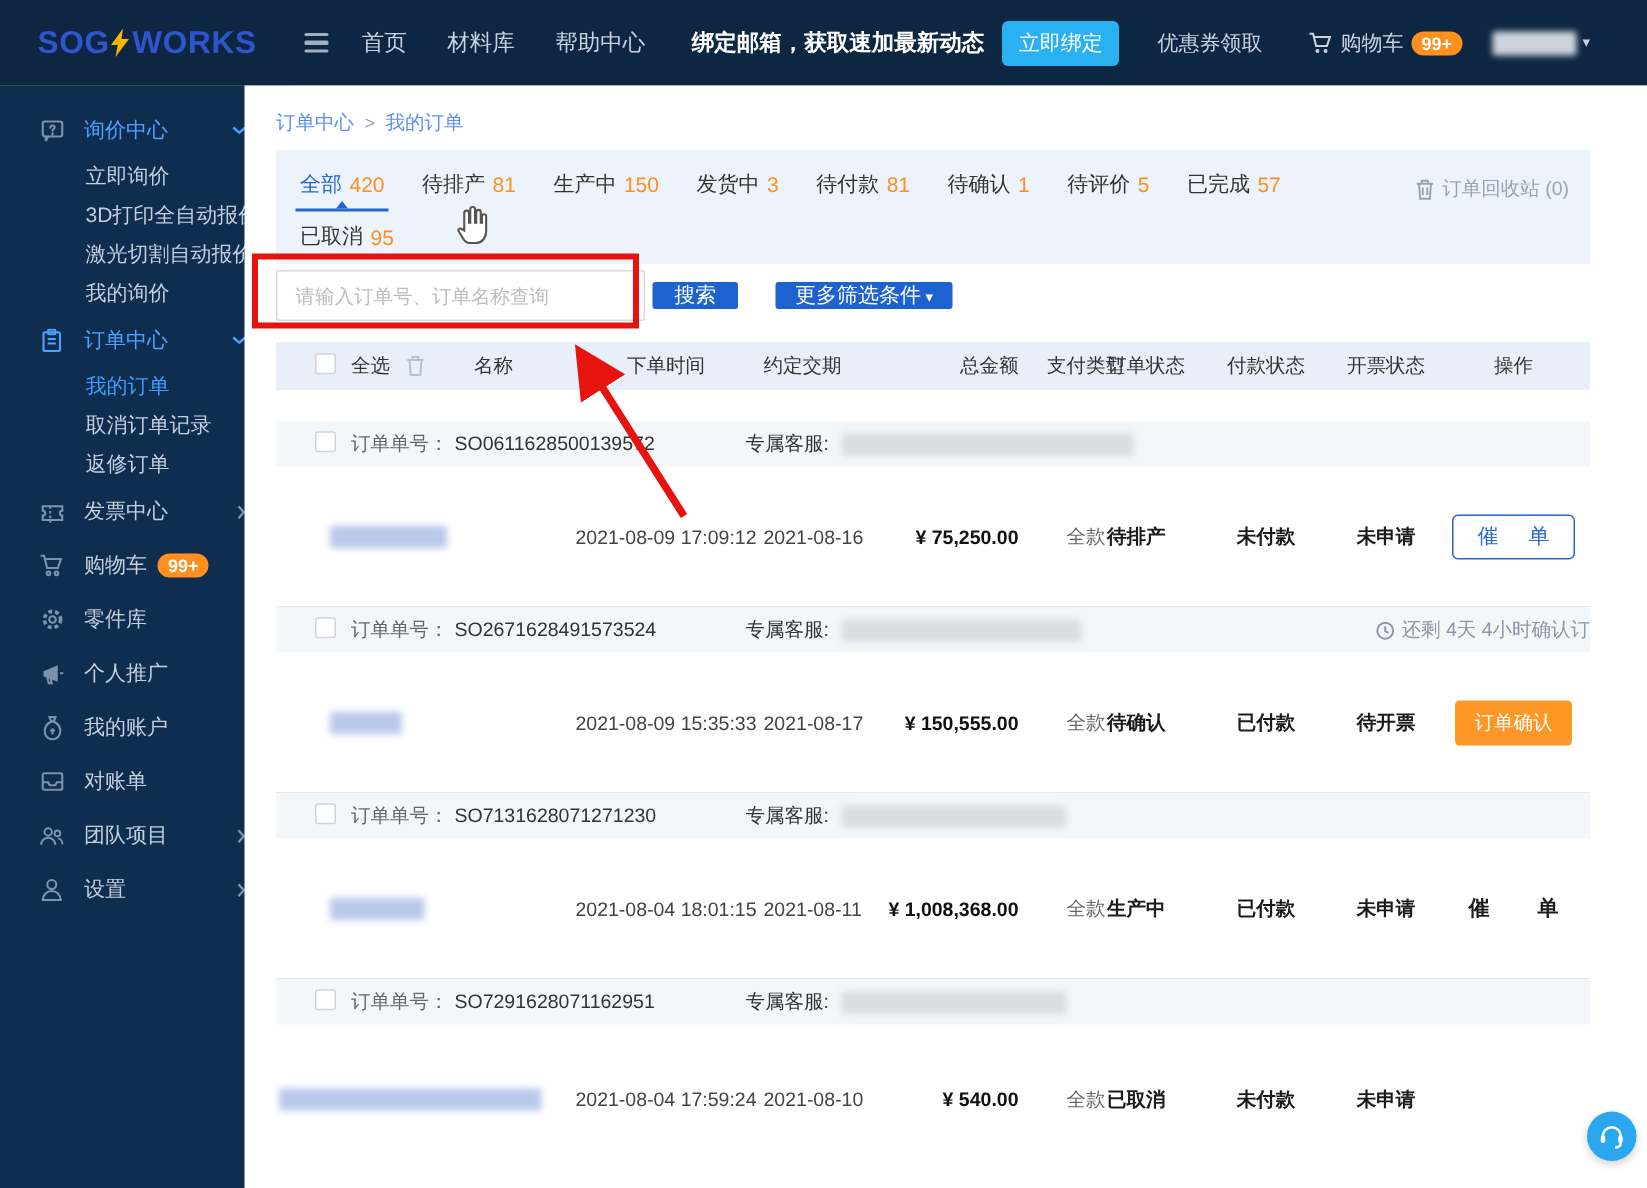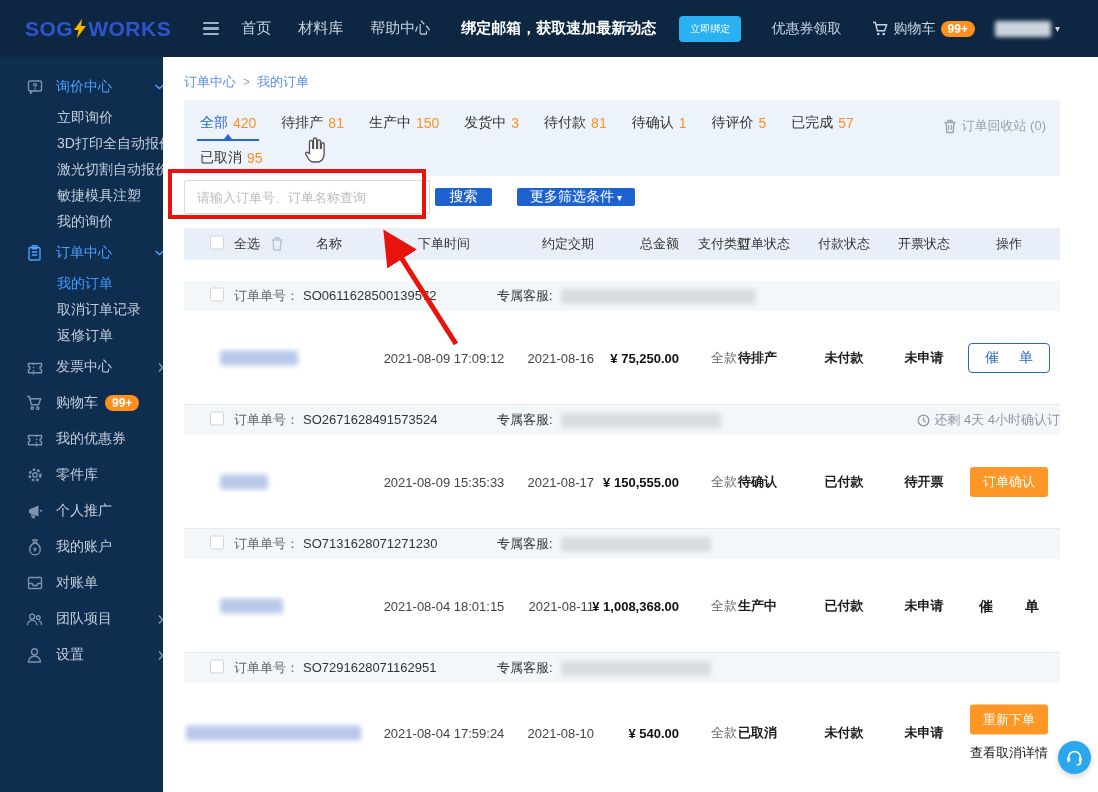--- a/index.html
+++ b/index.html
@@ -9,21 +9,21 @@
 
   
   .topbar { position:absolute; left:0; top:0; width:1098px; height:57px; background:#0d2743; display:flex; align-items:center; }
   .logo { margin-left:25px; display:flex; align-items:center; font-weight:800; font-size:21px; color:#2f55cd; letter-spacing:.5px; }
   .logo svg { margin:0 1px; }
   .hamburger { margin-left:32px; display:flex; flex-direction:column; gap:3px; cursor:pointer; }
   .hamburger i { display:block; width:16px; height:2.5px; background:#9fb0c3; border-radius:1px; }
   .topnav { display:flex; margin-left:22px; }
   .topnav .tn-item { color:#c7d3e1; font-size:15px; margin-right:27px; cursor:pointer; }
   .banner { color:#fff; font-weight:bold; font-size:15px; margin-left:4px; }
-  .bind-btn { margin-left:23px; background:#29b1f2; color:#fff; border:none; border-radius:4px; font-size:10px; padding:6px 11px; cursor:pointer; }
+  .bind-btn { margin-left:12px; background:#29b1f2; color:#fff; border:none; border-radius:4px; font-size:14px; padding:6px 11px; cursor:pointer; }
   .top-right { margin-left:auto; display:flex; align-items:center; padding-right:38px; }
   .coupon { color:#c7d3e1; font-size:14px; cursor:pointer; }
   .cart-wrap { display:flex; align-items:center; margin-left:30px; cursor:pointer; }
   .cart-wrap .cart-label { color:#c7d3e1; font-size:14px; margin-left:5px; }
   .badge { background:#ff8f1f; color:#fff; font-size:12px; font-weight:bold; border-radius:9px; padding:1px 7px; margin-left:5px; }
   .user-blur { width:56px; height:16px; background:#cdd4dd; border-radius:2px; filter:blur(2px); margin-left:20px; }
   .user-caret { color:#c7d3e1; font-size:10px; margin-left:4px; }
 
   
   .sidebar { position:absolute; left:0; top:57px; width:193px; height:735px; background:#0f2d4f; padding-top:12px; }
@@ -66,21 +66,21 @@
   .more-btn .mcaret { font-size:10px; margin-left:3px; }
 
   .thead { position:relative; margin-top:14px; height:32px; background:#e8eff8; font-size:13px; color:#333; }
   .thead .col, .group-head .col, .group-body .col { position:absolute; top:50%; transform:translateY(-50%); white-space:nowrap; }
 
   .c-cb    { left:26px; }
   .c-sel   { left:50px; }
   .c-trash { left:86px; display:inline-flex; }
   .c-name  { left:132px; }
   .c-time  { left:196px; width:128px; text-align:center; }
-  .c-due   { left:325px; width:85px;  text-align:right; }
+  .c-due   { left:325px; width:85px;  text-align:left; }
   .c-amt   { left:385px; width:110px; text-align:right; }
   .c-pay   { left:490px; width:100px; text-align:center; }
   .c-ost   { left:554px; width:100px; text-align:left; }
   .c-pst   { left:610px; width:100px; text-align:center; }
   .c-inv   { left:690px; width:100px; text-align:center; }
   .c-act   { left:765px; width:120px; text-align:center; }
 
   .cb { display:inline-block; width:14px; height:14px; border:1px solid #cfd4db; background:#fff; border-radius:2px; cursor:pointer; }
   .thead .c-trash svg { stroke:#b9c2cc; fill:none; stroke-width:1.3; }
 
@@ -185,23 +185,20 @@
       <div class="sb-item sub">
         <span class="sb-label">立即询价</span>
       </div>
       <div class="sb-item sub">
         <span class="sb-label">3D打印全自动报价</span>
       </div>
       <div class="sb-item sub">
         <span class="sb-label">激光切割自动报价</span>
       </div>
       <div class="sb-item sub">
-        <span class="sb-label">敏捷模具注塑</span>
-      </div>
-      <div class="sb-item sub">
         <span class="sb-label">我的询价</span>
       </div>
       <div class="sb-item section hl">
         <span class="sb-icon blue">
           <svg width="15" height="16" viewBox="0 0 15 16">
             <rect x="2" y="2.5" width="11" height="12.5" rx="1.2"></rect>
             <rect x="5" y="0.8" width="5" height="3" rx="0.8"></rect>
             <path d="M4.8 7h5.4M4.8 10h5.4"></path>
           </svg>
         </span>
@@ -238,29 +235,20 @@
       <div class="sb-item section">
         <span class="sb-icon">
           <svg width="17" height="16" viewBox="0 0 17 16">
             <path d="M1 1.5h2.4l2 8.2h7.2l2-6H4.2"></path>
             <circle cx="6.3" cy="13.2" r="1.2"></circle>
             <circle cx="11.7" cy="13.2" r="1.2"></circle>
           </svg>
         </span>
         <span class="sb-label">购物车</span>
         <span class="sb-badge">99+</span>
-      </div>
-      <div class="sb-item section">
-        <span class="sb-icon">
-          <svg width="16" height="15" viewBox="0 0 16 15">
-            <path d="M1.5 3.5h13v3a1.6 1.6 0 0 0 0 3.2v3H1.5v-3a1.6 1.6 0 0 0 0-3.2z"></path>
-            <path d="M9.5 3.5v11" stroke-dasharray="1.6 1.6"></path>
-          </svg>
-        </span>
-        <span class="sb-label">我的优惠券</span>
       </div>
       <div class="sb-item section">
         <span class="sb-icon">
           <svg width="16" height="16" viewBox="0 0 16 16">
             <circle cx="8" cy="8" r="5.4" stroke-width="2.4" stroke-dasharray="2.6 1.9"></circle>
             <circle cx="8" cy="8" r="2.2"></circle>
           </svg>
         </span>
         <span class="sb-label">零件库</span>
       </div>
@@ -487,21 +475,20 @@
           </div>
           <div class="group-body">
             <span class="col blur name-blur"></span>
             <span class="col c-time d-time">2021-08-04 17:59:24</span>
             <span class="col c-due d-due">2021-08-10</span>
             <span class="col c-amt d-amt">¥ 540.00</span>
             <span class="col c-pay d-pay">全款</span>
             <span class="col c-ost d-st">已取消</span>
             <span class="col c-pst d-st">未付款</span>
             <span class="col c-inv d-st">未申请</span>
-            <span class="col c-act"><button class="act-orange">重新下单</button><span class="act-link">查看取消详情</span></span>
           </div>
         </div>
       </div>
   </main>
 
   <div class="red-box"></div>
   <svg class="red-arrow" width="112" height="130" viewBox="0 0 112 130">
     <defs>
         <marker id="ah" markerWidth="7" markerHeight="7" refX="4.5" refY="3.5" orient="auto">
           <path d="M0 0L7 3.5L0 7z" fill="#e8130c"></path>

